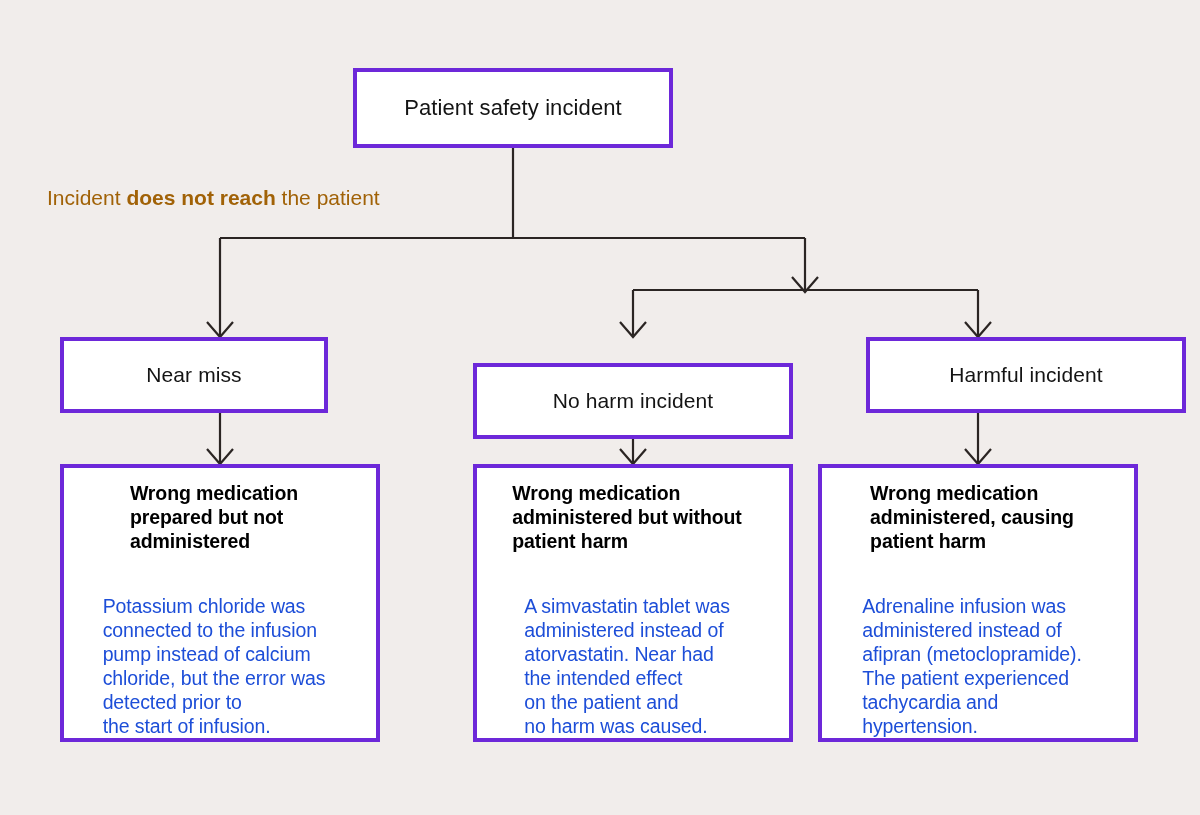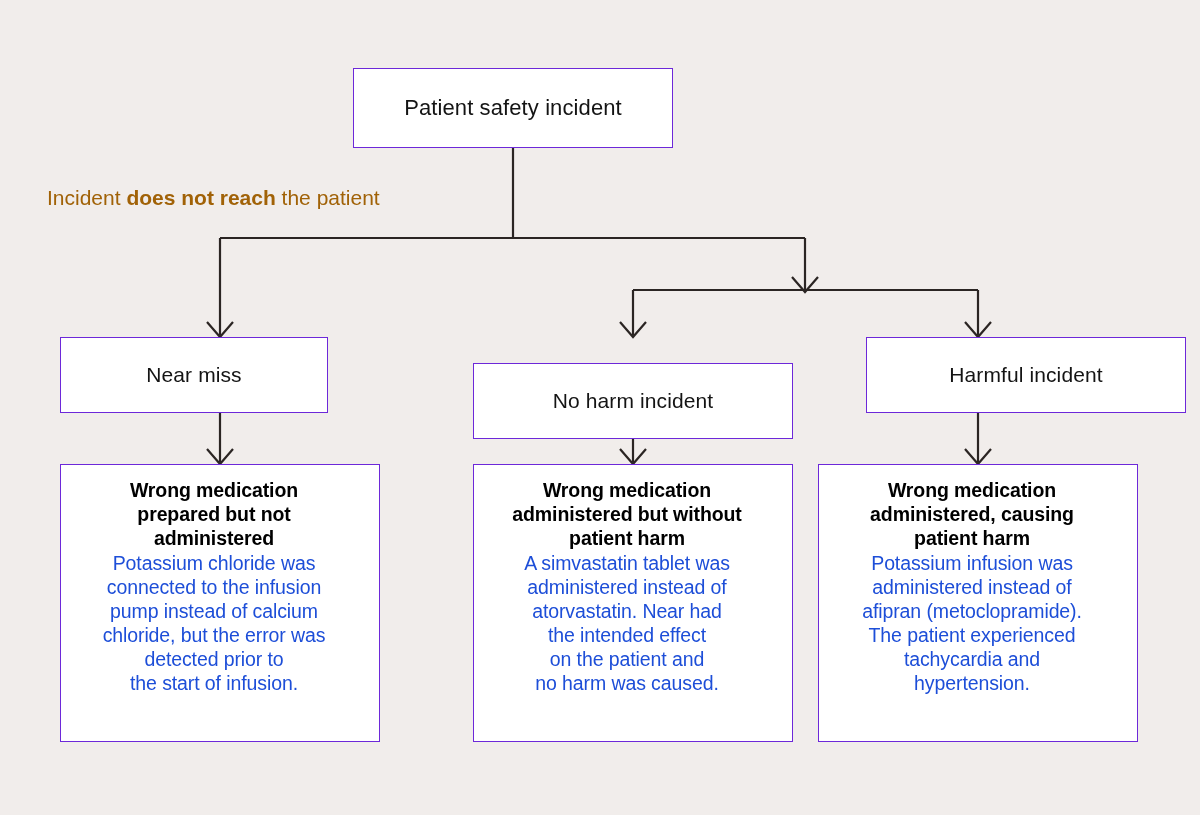--- a/index.html
+++ b/index.html
@@ -23,43 +23,43 @@
     position: absolute;
     left: 0;
     top: 0;
     width: 1200px;
     height: 815px;
     pointer-events: none;
   }
   .node {
     position: absolute;
     background: #FFFFFF;
-    border: 1px solid #6d28d9;
+    border: 4px solid #6d28d9;
     box-sizing: border-box;
   }
   .node-simple {
     display: flex;
     align-items: center;
     justify-content: center;
     text-align: center;
   }
   .node-simple .node-label {
     font-size: 21px;
     line-height: 1.2;
     font-weight: 400;
     letter-spacing: 0.1px;
     color: #141414;
   }
   .detail-box {
     padding: 14px 12px 12px 0;
-    text-align: center;
     display: flex;
     flex-direction: column;
     align-items: center;
     justify-content: flex-start;
+    gap: 40px;
   }
   .detail-title {
     font-size: 19.5px;
     font-weight: bold;
     line-height: 1.23;
     color: #000000;
     letter-spacing: -0.1px;
     white-space: pre-line;
   }
   .detail-body {
@@ -165,21 +165,21 @@
 atorvastatin. Near had
 the intended effect
 on the patient and
 no harm was caused.</div>
   </div>
 
   <div class="node detail-box" style="left:818px; top:464px; width:320px; height:278px;">
     <div class="detail-title">Wrong medication
 administered, causing
 patient harm</div>
-    <div class="detail-body">Potassium infusion was
+    <div class="detail-body">Adrenaline infusion was
 administered instead of
 afipran (metoclopramide).
 The patient experienced
 tachycardia and
 hypertension.</div>
   </div>
 
 </div>
 
 </body></html>

